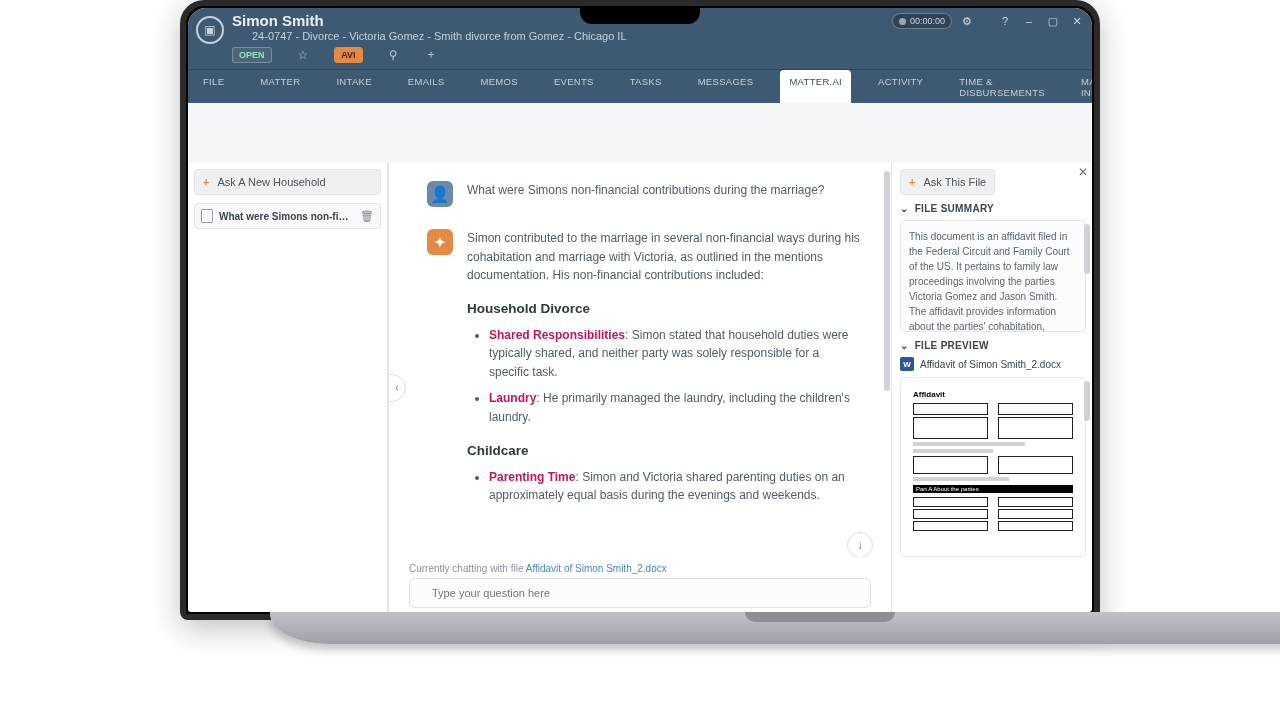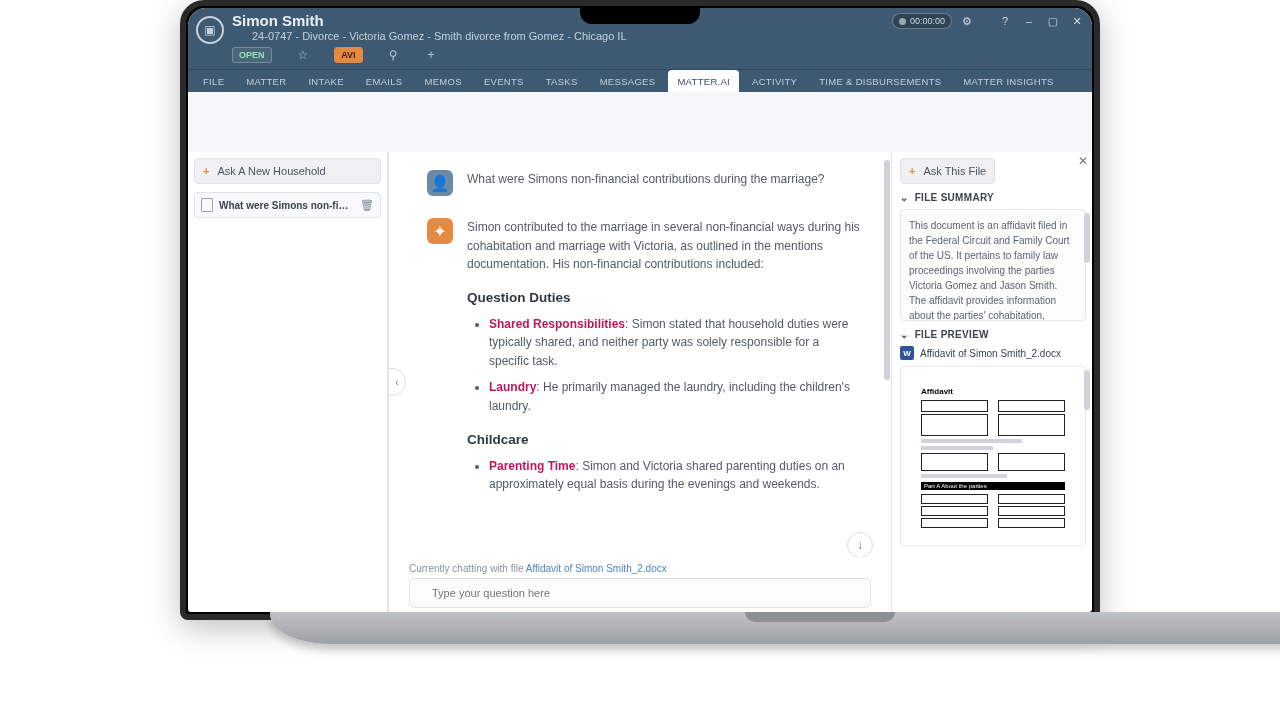--- a/index.html
+++ b/index.html
@@ -23,21 +23,21 @@
   .badges { display:flex; gap:22px; margin-top:5px; align-items:center; }
   .badge { font-size:9px; padding:2px 6px; border:1px solid rgba(255,255,255,.25); border-radius:3px; background:rgba(255,255,255,.07); color:#cfe1ef; font-weight:600;}
   .badge.open { color:#8fe3b4; }
   .badge.avi { background:#e58a42; border-color:#e58a42; color:#422; }
   .chip-btn { font-size:12px; color:#b8c6d2; padding:0 4px; }
   .window-controls { position:absolute; right:6px; top:4px; display:flex; gap:6px; align-items:center; }
   .timer-pill { font-size:9px; background:rgba(0,0,0,.25); border:1px solid rgba(255,255,255,.3); border-radius:10px; padding:2px 6px; color:#cfd8df; display:flex; align-items:center; gap:4px;}
   .timer-pill .dot { width:7px; height:7px; border-radius:50%; background:#9aa6b0; }
   .wc-btn { width:18px; height:18px; display:flex; align-items:center; justify-content:center; font-size:11px; color:#cfd8df; border-radius:3px; }
 
-  .tabbar { display:flex; gap:4px; padding: 0 6px; margin-top:6px; border-top:1px solid rgba(0,0,0,.2); }
+  .tabbar { display:flex; gap:18px; padding: 0 6px; margin-top:6px; border-top:1px solid rgba(0,0,0,.2); }
   .tab { font-size:9.5px; letter-spacing:.3px; color:#c3cfd9; padding:6px 9px 5px; text-transform:uppercase; }
   .tab.active { background:#fff; color:#3d4b59; border-radius:4px 4px 0 0; }
 
   
   .app-body { flex:1; background:#f5f6f7; position:relative; overflow:hidden; }
   .work-area { position:absolute; inset:0; padding-top:60px; display:flex; }
 
   .left-col { width:200px; border-right:1px solid #e3e5e8; background:#fff; padding:6px; }
   .pill-btn { width:100%; background:#eef0f2; border:1px solid #e0e3e6; border-radius:4px; padding:6px 8px; display:flex; align-items:center; gap:8px; font-size:11px; color:#4a5560; }
   .plus-ic { color:#e58a42; font-weight:700; }
@@ -65,21 +65,21 @@
   .chat-input { width:100%; border:1px solid #e0e3e6; border-radius:6px; padding:8px 22px; font-size:11px; color:#9aa3ab; background:#fbfcfc; }
   .scroll-down { position:absolute; right:18px; bottom:54px; width:26px; height:26px; border:1px solid #d9dde1; border-radius:50%; background:#fff; display:flex; align-items:center; justify-content:center; font-size:12px; color:#6b7580;}
 
   .right-col { width:200px; background:#fff; padding:6px 6px 6px 8px; position:relative; overflow:hidden; }
   .close-panel { position:absolute; right:4px; top:2px; font-size:12px; color:#6b7580; }
   .section-hdr { display:flex; align-items:center; gap:6px; font-size:10px; font-weight:700; color:#3a4550; letter-spacing:.3px; margin:8px 0 6px; }
   .summary-box { border:1px solid #e6e8eb; border-radius:4px; background:#fbfcfc; padding:8px; font-size:10px; color:#5b6672; line-height:1.5; height:112px; overflow:hidden; }
   .file-pill { display:flex; align-items:center; gap:6px; font-size:10px; color:#3a4550; margin:4px 0 6px;}
   .word-ic { width:14px; height:14px; background:#2b579a; border-radius:2px; position:relative;}
   .word-ic::after{content:"W"; font-size:8px; color:#fff; font-weight:700; position:absolute; inset:0; display:flex; align-items:center; justify-content:center;}
-  .doc-preview { border:1px solid #e6e8eb; border-radius:4px; background:#fff; padding:20px; height:180px; overflow:hidden; }
+  .doc-preview { border:1px solid #e6e8eb; border-radius:4px; background:#fff; padding:12px; height:180px; overflow:hidden; }
   .dp-title { font-size:8px; font-weight:700; margin-bottom:4px; }
   .dp-row { display:flex; gap:10px; margin-bottom:2px; }
   .dp-box { border:1px solid #222; height:12px; }
   .dp-bar { background:#000; color:#fff; font-size:6px; padding:1px 3px; margin:4px 0; }
   .dp-lines div { height:4px; background:#d0d4d8; margin:3px 0; }
   .ts-outer { position:absolute; right:1px; top:8px; bottom:8px; width:6px; }
   .ts-thumb { position:absolute; right:0; width:6px; background:#cfd3d7; border-radius:3px; }
 
 </style>
 </head>
@@ -157,21 +157,21 @@
             <div class="chat-scroll">
               <div class="msg">
                 <div class="avatar av-user">👤</div>
                 <div class="msg-body">What were Simons non-financial contributions during the marriage?</div>
               </div>
 
               <div class="msg">
                 <div class="avatar av-ai">✦</div>
                 <div class="msg-body">
                   <div>Simon contributed to the marriage in several non-financial ways during his cohabitation and marriage with Victoria, as outlined in the mentions documentation. His non-financial contributions included:</div>
-                  <h3>Question Duties</h3>
+                  <h3>Household Divorce</h3>
                   <ul>
                     <li><b>Shared Responsibilities</b><span>: Simon stated that household duties were typically shared, and neither party was solely responsible for a specific task.</span></li>
                     <li><b>Laundry</b><span>: He primarily managed the laundry, including the children's laundry.</span></li>
                   </ul>
                   <h3>Childcare</h3>
                   <ul>
                     <li><b>Parenting Time</b><span>: Simon and Victoria shared parenting duties on an approximately equal basis during the evenings and weekends.</span></li>
                   </ul>
                 </div>
               </div>

